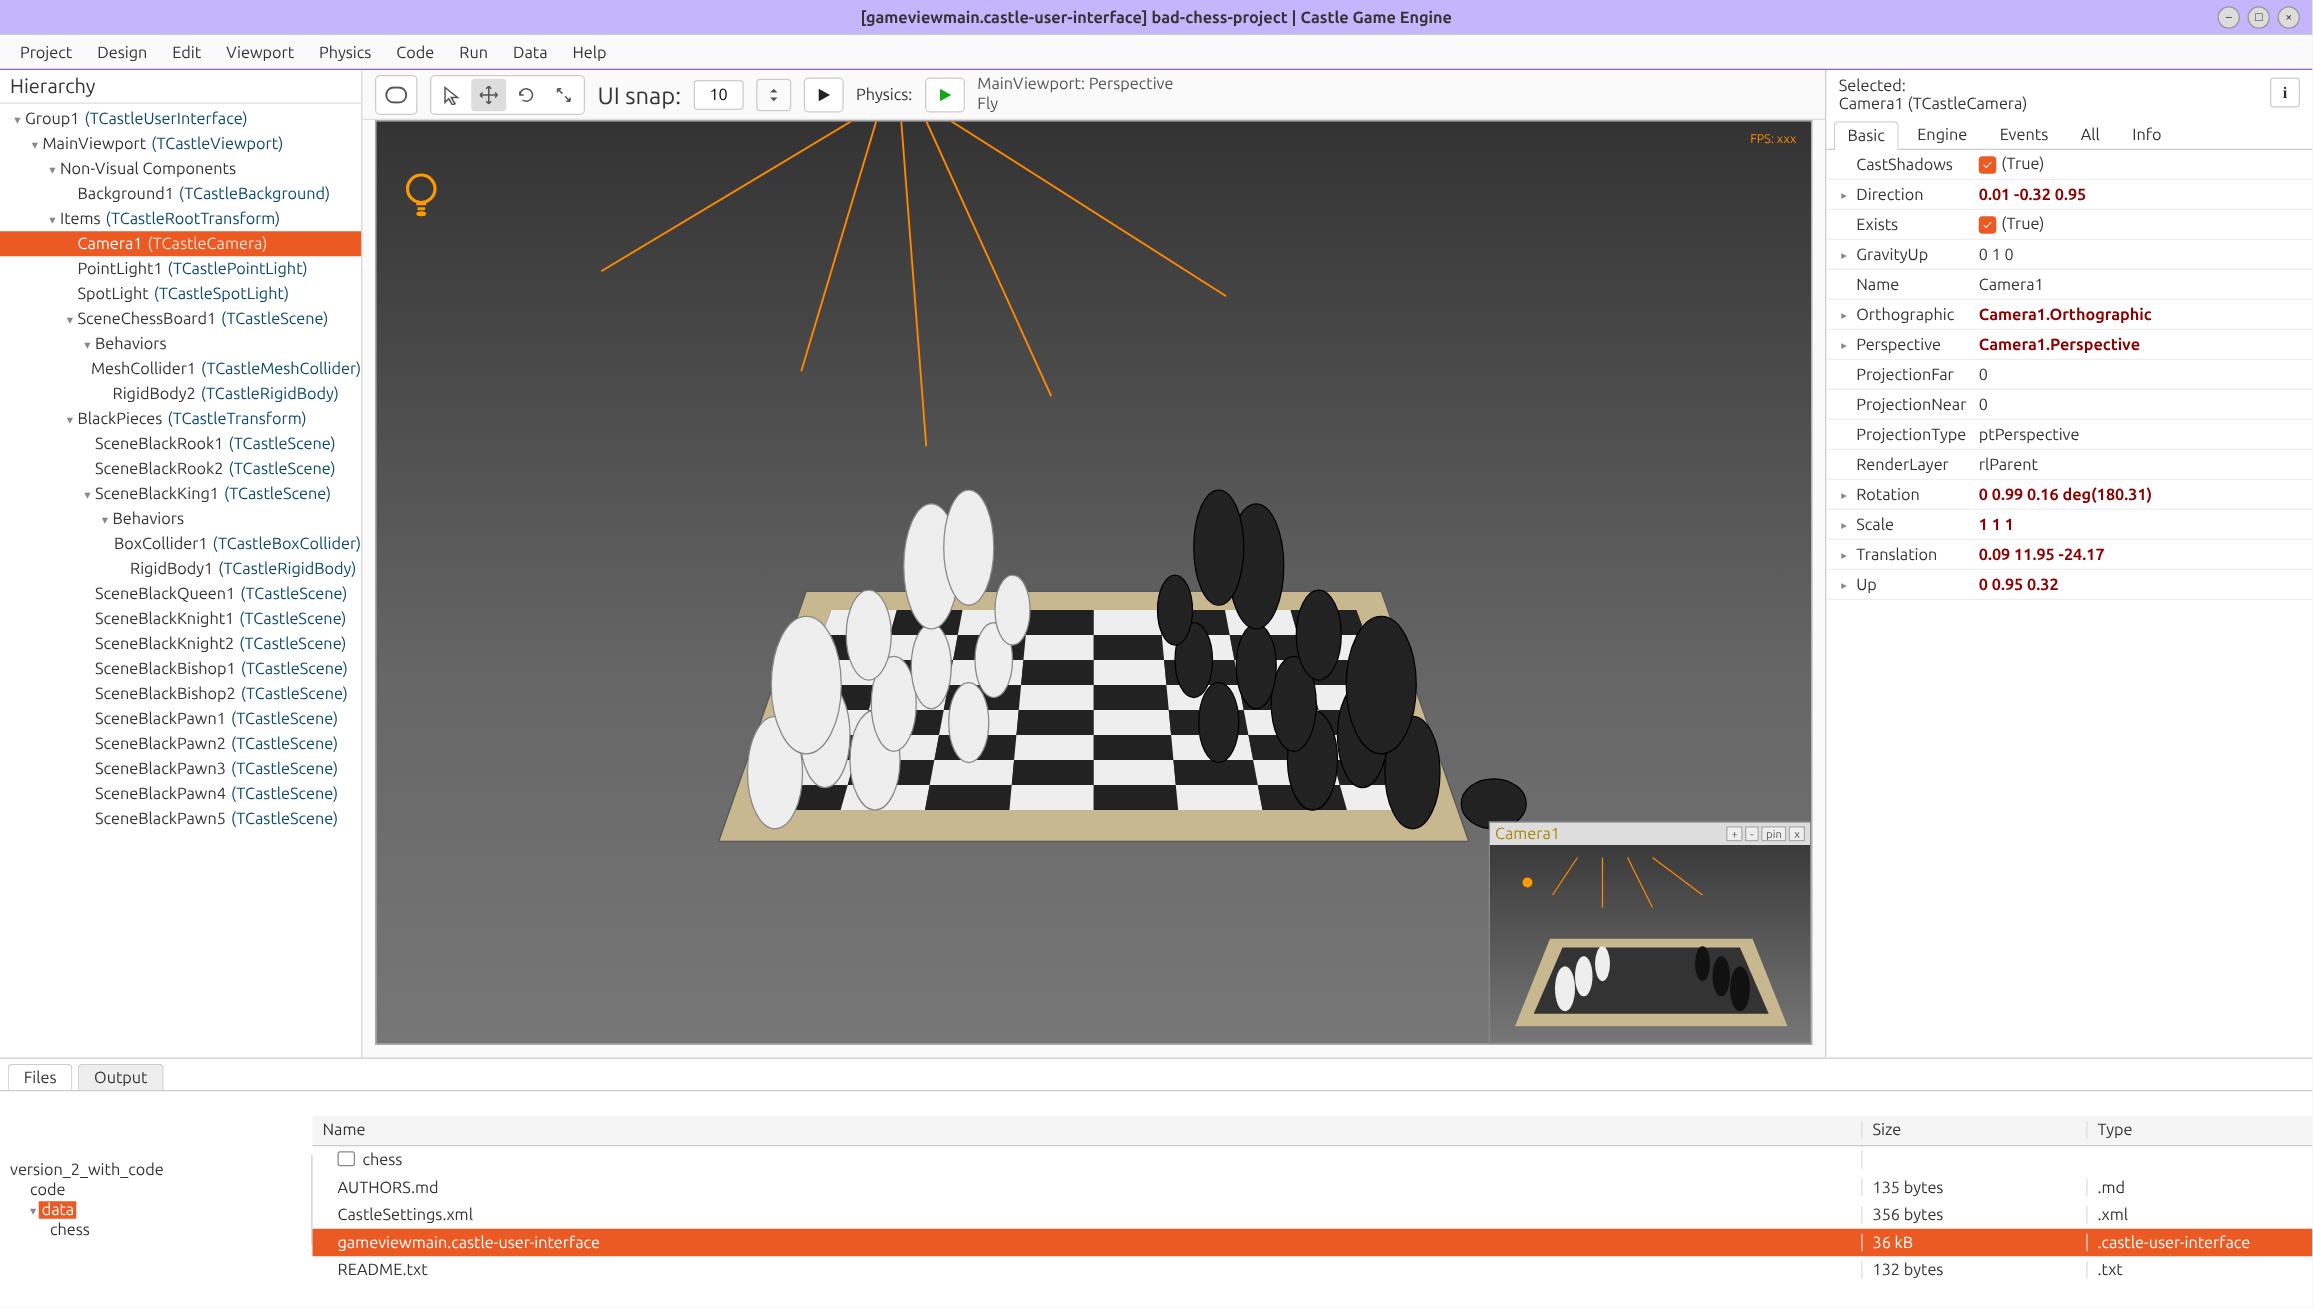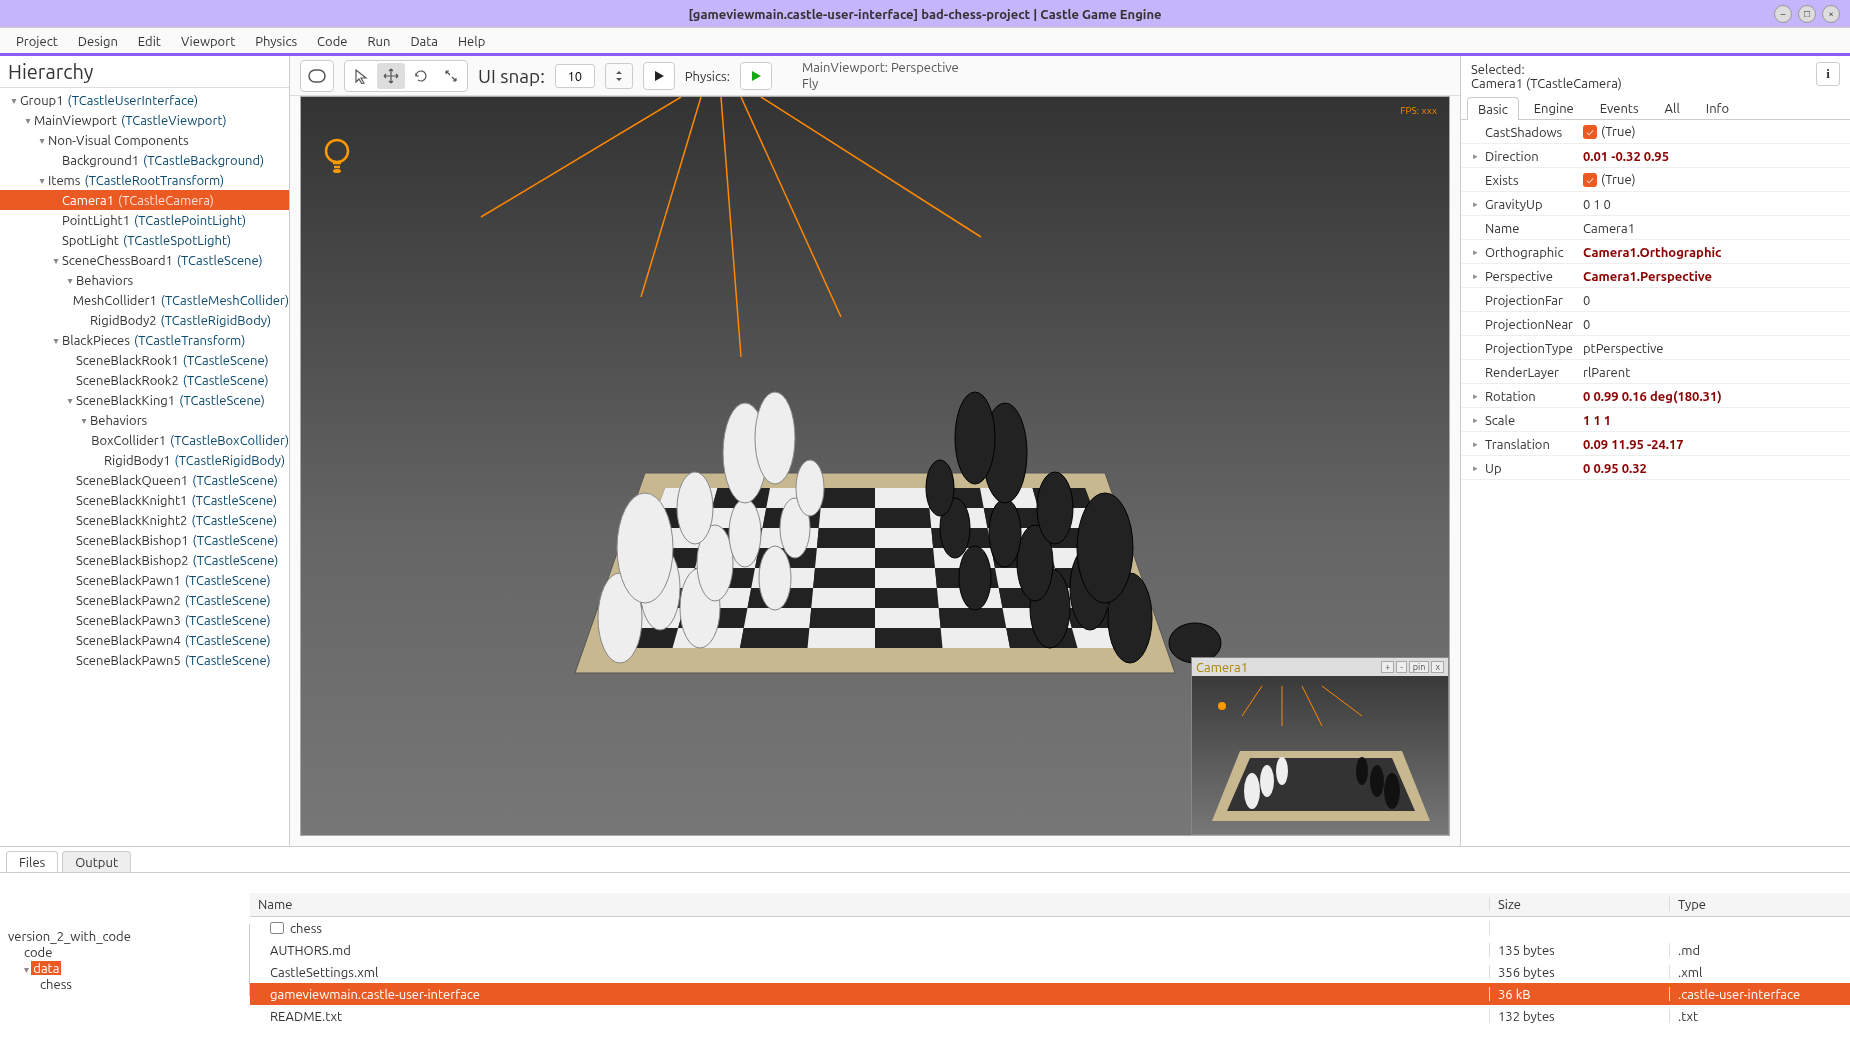--- a/index.html
+++ b/index.html
@@ -1,43 +1,43 @@
 <!DOCTYPE html>
 <html><head>
 <meta charset="utf-8">
 <style>
 * { box-sizing: border-box; margin: 0; padding: 0; font-family: "Ubuntu", "Segoe UI", sans-serif; font-size: 13px; }
 body { background: #f5f5f5; color: #333; width: 1850px; height: 1046px; overflow: hidden; display: flex; flex-direction: column; }
 .titlebar { height: 28px; background: #c4b5fd; display: flex; align-items: center; justify-content: center; position: relative; border-bottom: 1px solid #ccc; }
 .titlebar-text { font-weight: bold; }
 .window-controls { position: absolute; right: 10px; display: flex; gap: 6px; }
 .win-btn { width: 18px; height: 18px; border: 1px solid #999; border-radius: 50%; background: #ddd; display: flex; align-items: center; justify-content: center; font-size: 10px; cursor: pointer; }
-.menubar { height: 28px; background: #fafafa; display: flex; align-items: center; padding: 0 8px; gap: 4px; border-bottom: 3px solid #8b5cf6; }
+.menubar { height: 28px; background: #fafafa; display: flex; align-items: center; padding: 0 8px; gap: 4px; border-bottom: 1px solid #8b5cf6; }
 .menu-item { padding: 4px 8px; cursor: pointer; }
 .main { flex: 1; display: flex; min-height: 0; }
 .hierarchy-panel { width: 290px; border-right: 1px solid #ccc; display: flex; flex-direction: column; background: #fff; }
-.panel-title { padding: 4px 8px; border-bottom: 1px solid #ddd; font-size: 20px; }
+.panel-title { padding: 4px 8px; border-bottom: 1px solid #ddd; font-size: 16px; }
 .tree { flex: 1; overflow-y: auto; overflow-x: hidden; padding: 2px 0; position: relative; }
 .tree-row { white-space: nowrap; padding: 1px 0 1px 8px; cursor: pointer; display: flex; align-items: center; height: 20px; }
 .tree-row.selected { background: #ec5a24; color: #fff; }
 .tree-row.selected .type { color: #fff; opacity: 0.8; }
 .tree-indent { display: inline-block; }
 .tree-arrow { width: 12px; display: inline-block; text-align: center; color: #888; font-size: 10px; }
 .tree-label { }
 .type { color: #0c4a6e; margin-left: 4px; }
 .center-panel { flex: 1; display: flex; flex-direction: column; background: #fafafa; }
 .toolbar { height: 40px; display: flex; align-items: center; padding: 0 10px; gap: 10px; border-bottom: 1px solid #ddd; }
 .tool-group { display: flex; gap: 2px; border: 1px solid #ccc; border-radius: 4px; padding: 2px; background: #fff; }
 .tool-btn { width: 28px; height: 26px; display: flex; align-items: center; justify-content: center; cursor: pointer; border-radius: 3px; }
 .tool-btn.active { background: #ddd; }
 .snap-label { font-size: 19px; }
 .snap-input { width: 40px; height: 24px; border: 1px solid #ccc; border-radius: 3px; text-align: center; }
 .play-btn { width: 32px; height: 28px; border: 1px solid #ccc; border-radius: 4px; background: #fff; display: flex; align-items: center; justify-content: center; cursor: pointer; }
 .physics-label { }
-.viewport-info { font-size: 12px; color: #555; line-height: 1.2; margin-left: 20px; }
+.viewport-info { font-size: 12px; color: #555; line-height: 1.2; }
 .viewport-area { flex: 1; position: relative; margin: 0 10px 10px 10px; border: 1px solid #aaa; background: linear-gradient(#333 0%, #555 40%, #666 60%, #777 100%); overflow: hidden; }
 .fps { position: absolute; top: 8px; right: 12px; color: #f80; font-size: 10px; }
 .lightbulb { position: absolute; top: 40px; left: 20px; width: 32px; height: 40px; }
 .lightrays line { stroke: #f80; stroke-width: 1.5; }
 .chessboard-scene { position: absolute; left: 50%; top: 50%; transform: translate(-50%, -35%); width: 720px; height: 380px; }
 .camera-preview { position: absolute; right: 0; bottom: 0; width: 258px; height: 178px; background: linear-gradient(#333, #777); border: 1px solid #888; }
 .camera-preview-header { height: 18px; background: #ddd; display: flex; align-items: center; padding: 0 4px; font-size: 11px; color: #555; justify-content: space-between; }
 .camera-preview-header .left { color: #a80; }
 .camera-preview-header .btns { display: flex; gap: 2px; }
 .camera-preview-header .btns span { border: 1px solid #aaa; padding: 0 3px; font-size: 9px; background: #eee; cursor: pointer; }

